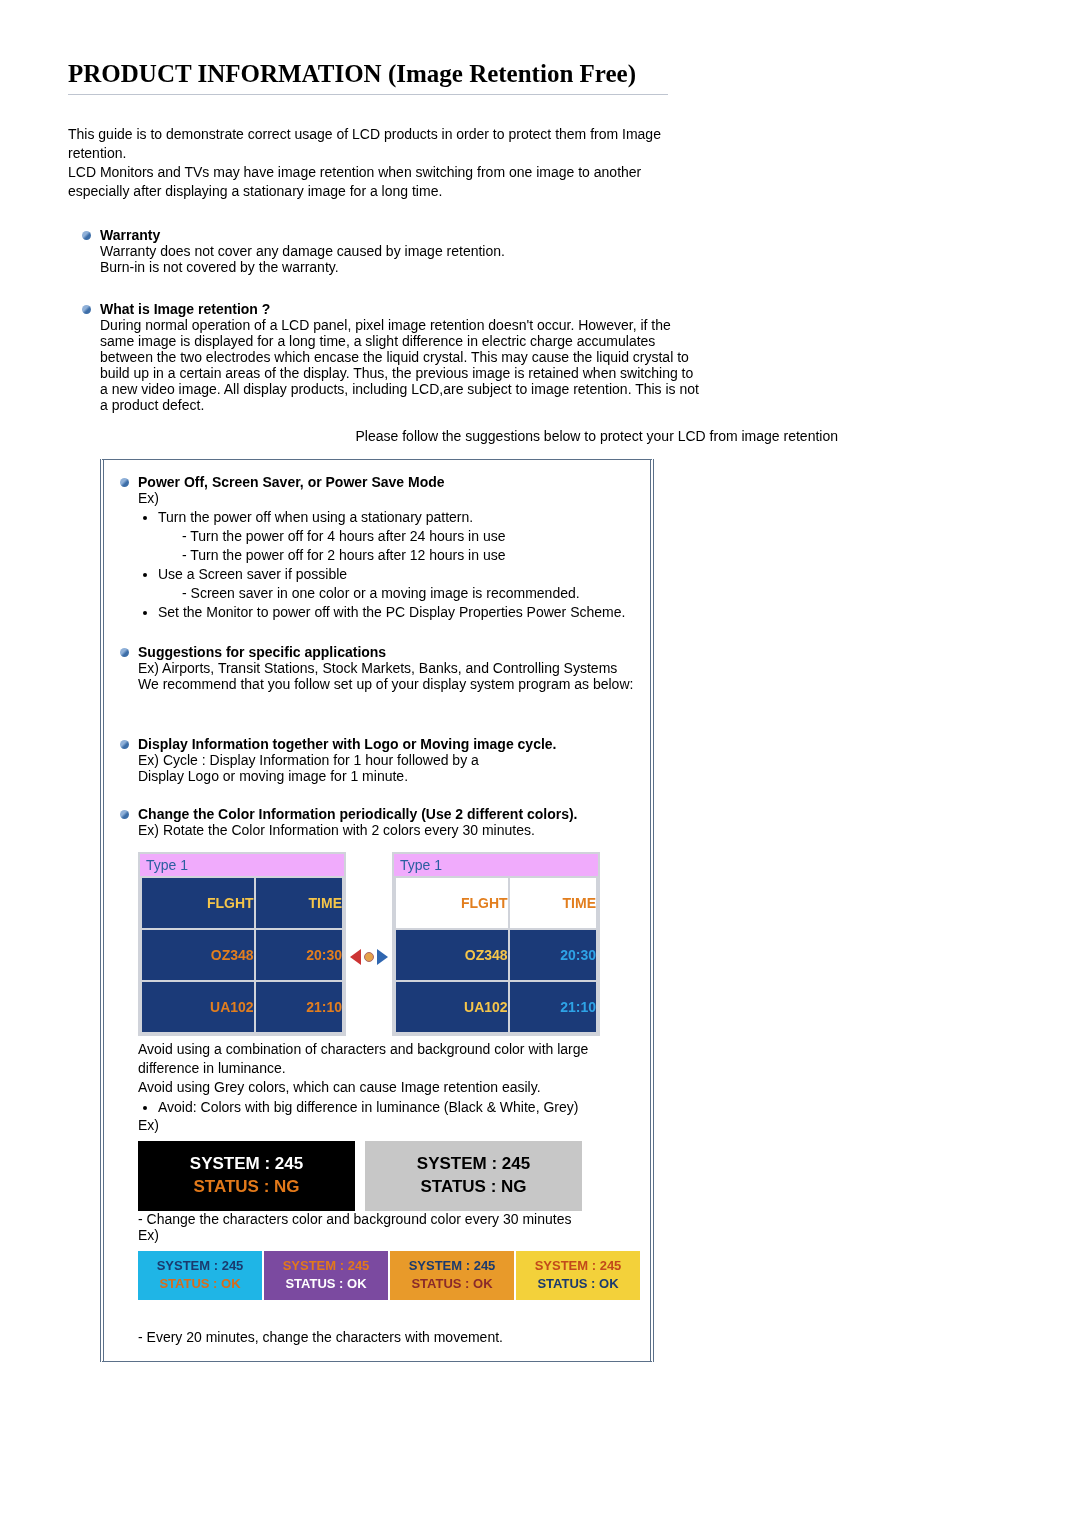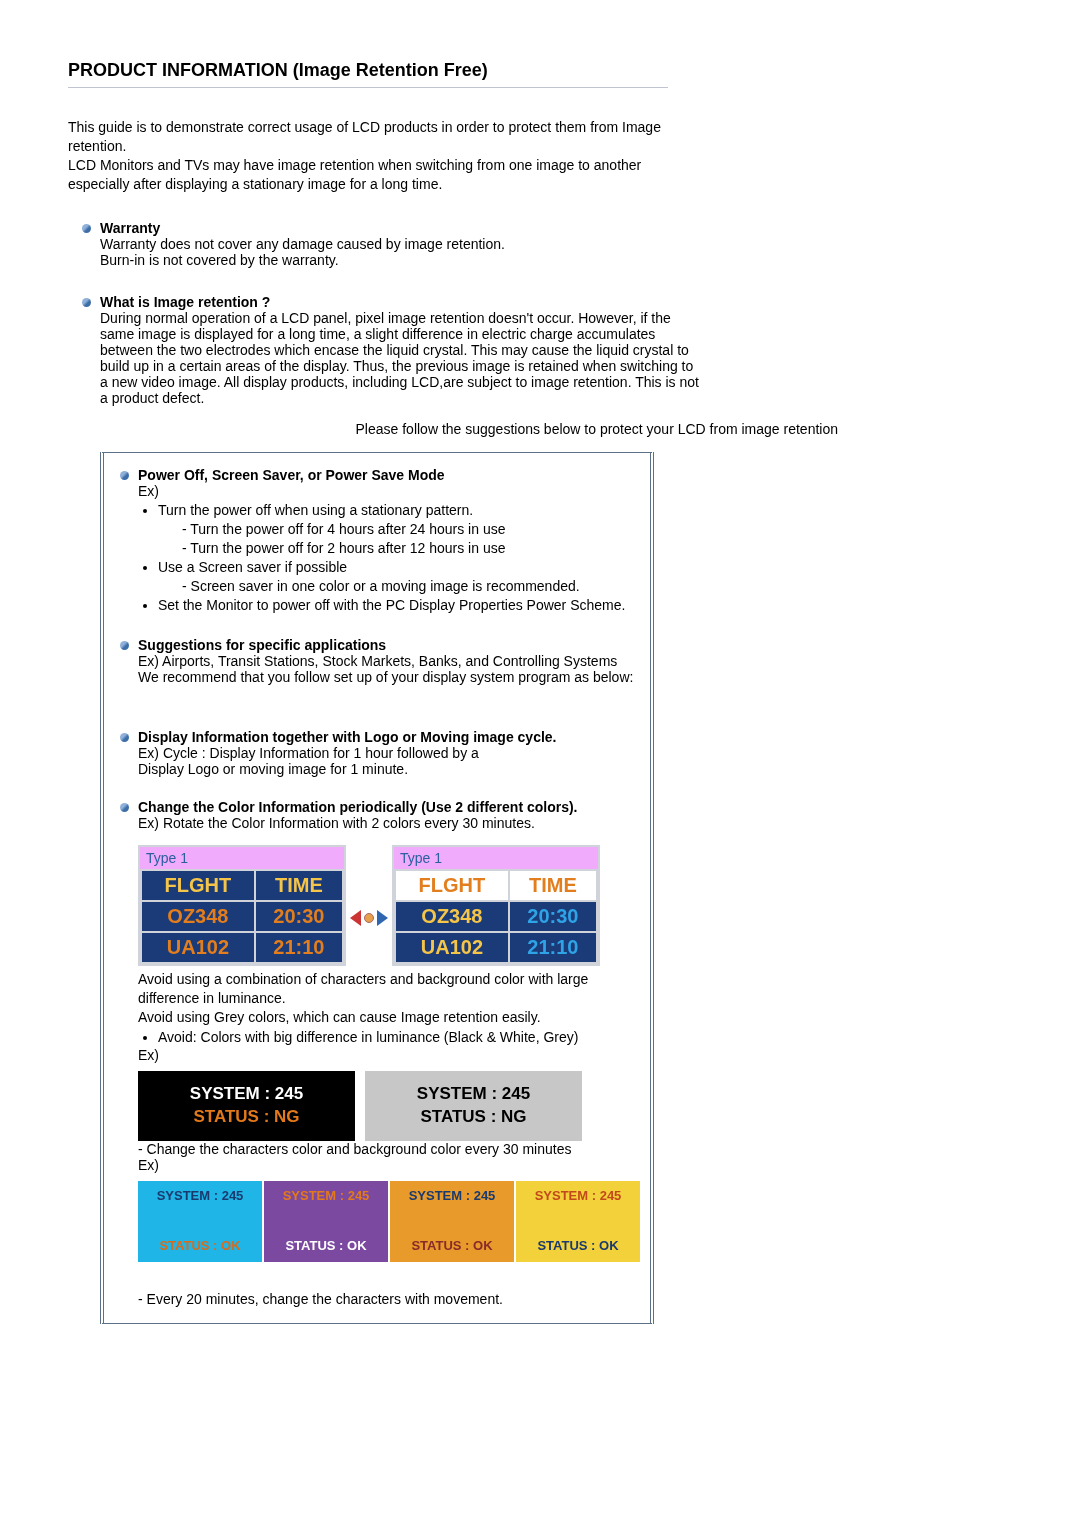--- a/index.html
+++ b/index.html
@@ -7,23 +7,24 @@
     font-size: 14px;
     color: #000;
     background: #fff;
     margin: 0;
     padding: 60px 68px 60px 68px;
   }
   .page {
     width: 770px;
   }
   h1.title {
-    font-size: 18px;
+    font-size: 25px;
     font-weight: bold;
     margin: 0 0 6px 0;
+    font-family: Liberation Serif, serif;
   }
   .title-rule {
     border: 0;
     border-top: 1px solid #bfc5d0;
     margin: 0 0 30px 0;
     width: 600px;
   }
   p { margin: 0; line-height: 1.35; }
   .intro { width: 620px; }
   .intro p + p { margin-top: 0; }
@@ -96,24 +97,24 @@
     background: #f0abfc;
     padding: 3px 6px;
     font-weight: normal;
   }
   .flight-box table {
     width: 100%;
     border-collapse: collapse;
   }
   .flight-box th, .flight-box td {
     border: 2px solid #d0d3da;
-    text-align: center;
+    text-align: right;
     font-weight: bold;
-    padding: 3px 0;
-    font-size: 20px;
+    padding: 17px 0;
+    font-size: 14px;
   }
   .flight-left th { background:#1b3a78; color:#f5c54a; }
   .flight-left td { background:#1b3a78; color:#e27e1e; }
   .flight-right th { background:#fff; color:#e27e1e; }
   .flight-right td.col1 { background:#1b3a78; color:#f5c54a; }
   .flight-right td.col2 { background:#1b3a78; color:#2ea3e6; }
   .arrow-wrap {
     width: 46px;
     display:flex;
     align-items:center;
@@ -163,21 +164,21 @@
   }
   .rec-box{
     flex:1;
     padding:6px 4px;
     text-align:center;
     font-weight:bold;
     font-size:13px;
     line-height:1.4;
   }
   .rec-box .l1{display:block;}
-  .rec-box .l2{display:block;margin-top:32px;}
+  .rec-box .l2{display:block;}
   .rec-cyan{background:#1fb5e6;}
   .rec-cyan .l1{color:#1a3a6e;} .rec-cyan .l2{color:#d96b1a;}
   .rec-purple{background:#7b4aa0;}
   .rec-purple .l1{color:#e2791a;} .rec-purple .l2{color:#fff;}
   .rec-orange{background:#e89a2a;}
   .rec-orange .l1{color:#1a3a6e;} .rec-orange .l2{color:#8a2a2a;}
   .rec-yellow{background:#f3d13a;}
   .rec-yellow .l1{color:#c24a1a;} .rec-yellow .l2{color:#1a3a6e;}
 
   .mt10{margin-top:10px;}

